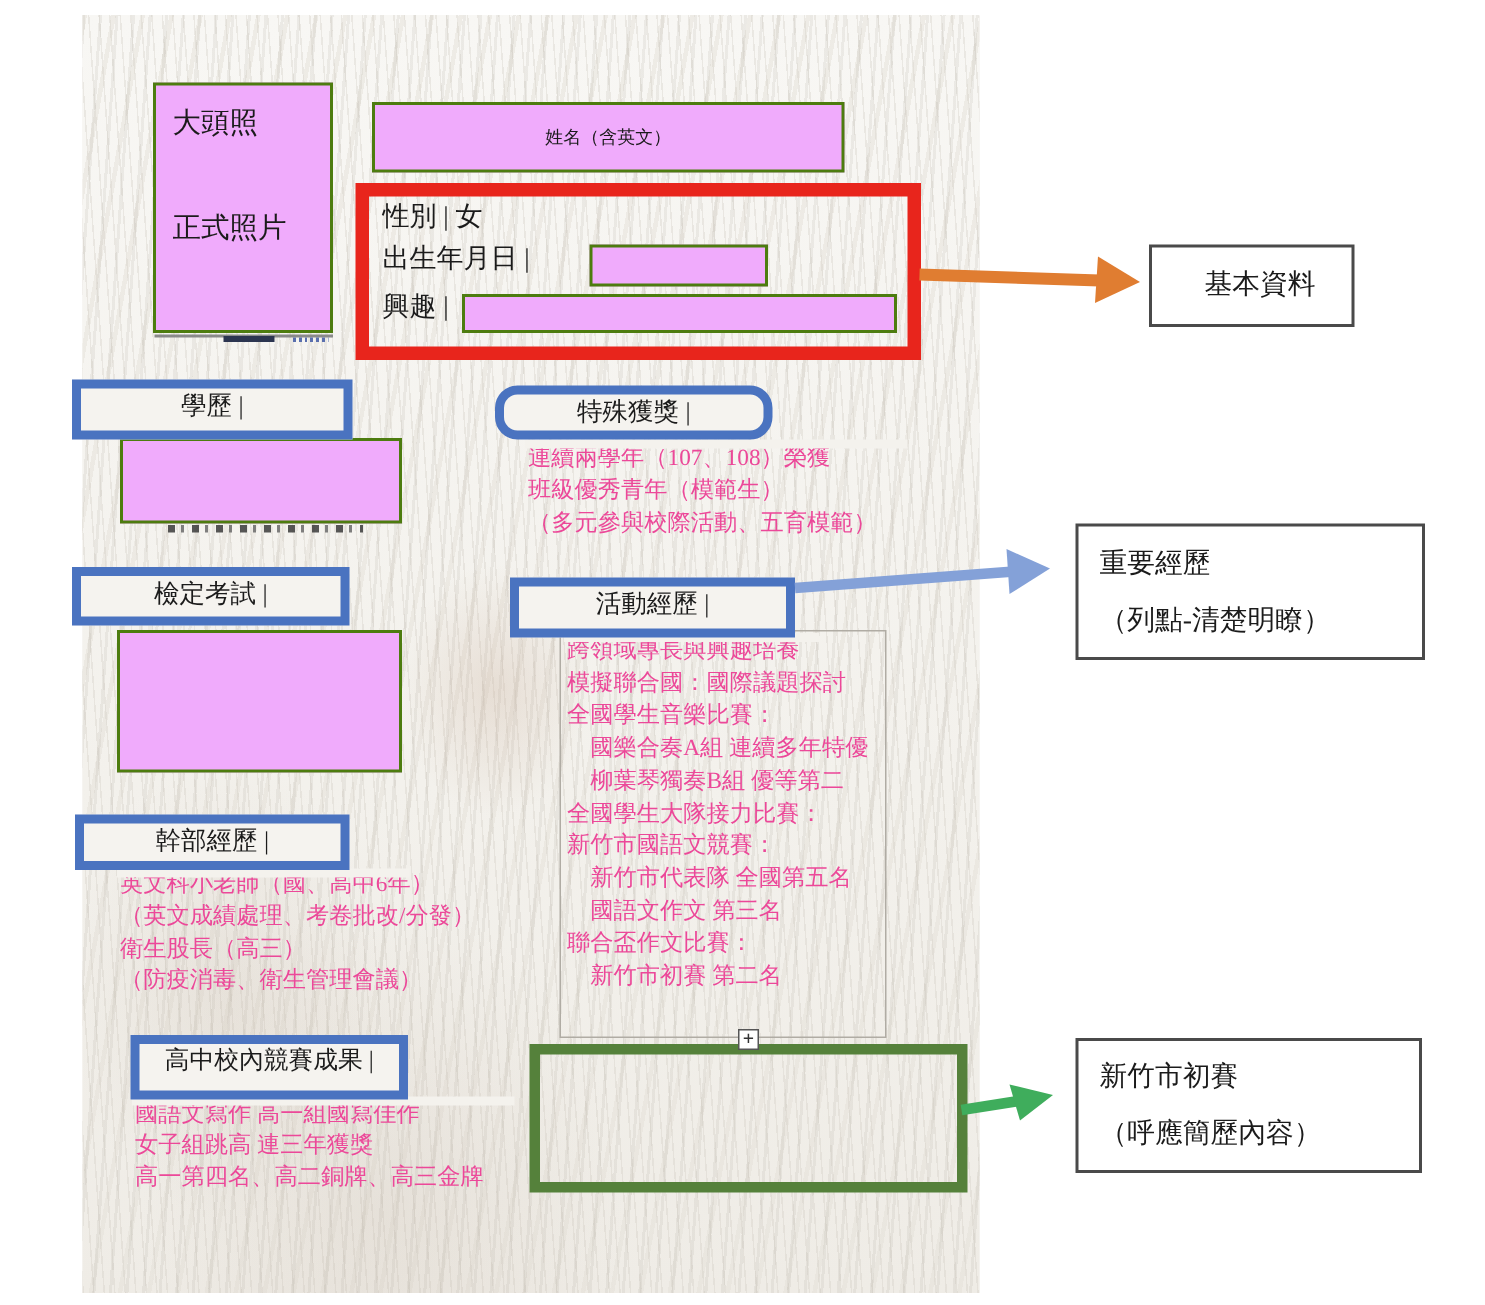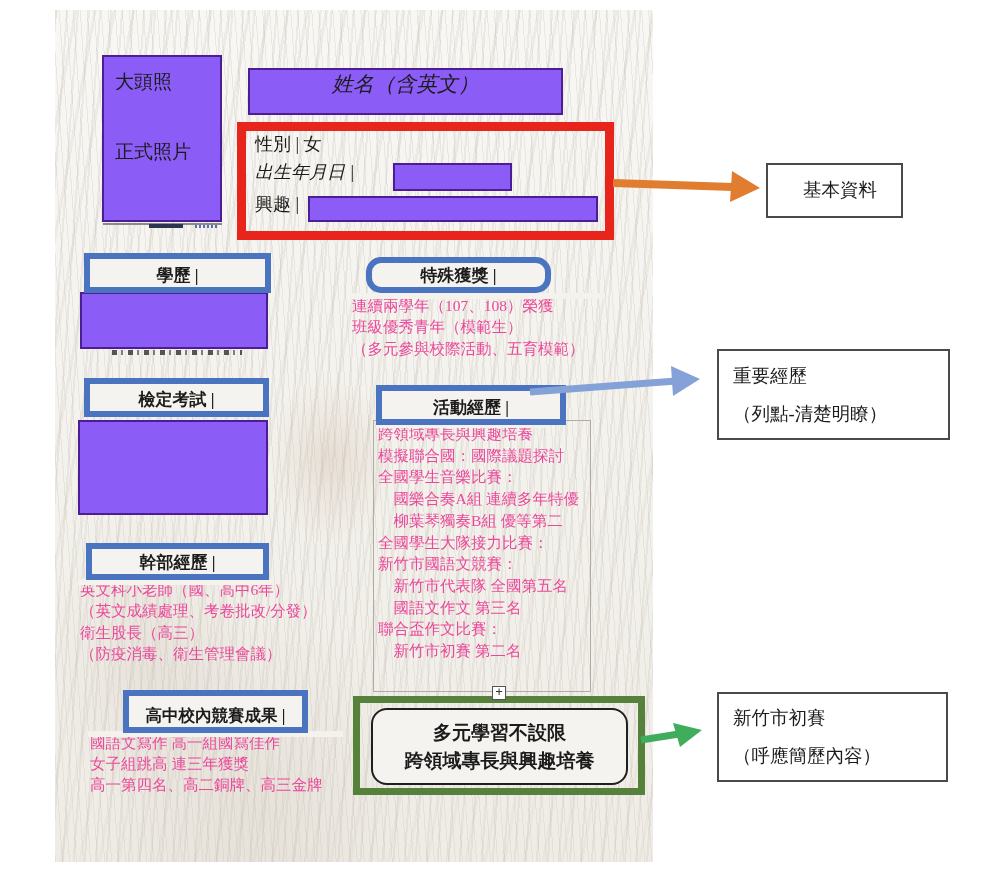--- a/index.html
+++ b/index.html
@@ -23,29 +23,28 @@
       radial-gradient(150px 220px at 95px 650px, rgba(195,180,165,0.22), rgba(195,180,165,0) 70%),
       radial-gradient(230px 300px at 200px 800px, rgba(190,175,160,0.20), rgba(190,175,160,0) 70%),
       repeating-linear-gradient(94deg, rgba(185,180,170,0.20) 0 2px, rgba(255,255,255,0) 2px 11px),
       repeating-linear-gradient(86deg, rgba(208,203,194,0.35) 0 1px, rgba(255,255,255,0) 1px 7px),
       repeating-linear-gradient(100deg, rgba(228,224,216,0.50) 0 3px, rgba(255,255,255,0) 3px 19px),
       linear-gradient(180deg,#f8f7f4 0%,#f3f1ec 60%,#efece6 100%);
   }
   .abs{position:absolute;}
   .nowrap{white-space:nowrap;}
   
-  .white-box{background:#8b5cf6;border:2px solid #4c1d95;box-sizing:border-box;}
+  .white-box{background:#f0abfc;border:2px solid #4d7c0f;box-sizing:border-box;}
   .sec-header{
     background:#f5f3ef;
     border:6px solid #4a73c0;
     box-sizing:border-box;
-    display:flex;align-items:flex-end;justify-content:center;
-    font-weight:bold;font-size:17px;
+    display:flex;align-items:flex-start;justify-content:center;
+    font-weight:normal;font-size:17px;
     z-index:5;
-    margin-left:36px;
   }
   .content{font-size:15.5px;line-height:21.4px;color:#ec4899;}
   .topcover{background:#f4f2ed;z-index:4;}
   .red-frame{border:9px solid #e8251c;box-sizing:border-box;z-index:3;}
   .green-frame{border:7px solid #55813b;box-sizing:border-box;z-index:3;}
   .rounded-inner{
     background:#f5f3ef;
     border:2.5px solid #1f1f1f;border-radius:16px;box-sizing:border-box;
     display:flex;flex-direction:column;align-items:center;justify-content:center;
     font-weight:bold;font-size:19px;line-height:28px;
@@ -80,27 +79,27 @@
     <div class="abs nowrap" style="left:11px;top:12px;font-size:19px;">大頭照</div>
     <div class="abs nowrap" style="left:11px;top:82px;font-size:19px;">正式照片</div>
   </div>
 
   <div class="abs" style="left:103px;top:223px;width:119px;height:6px;z-index:3;">
     <div class="abs sliver-line" style="left:0;top:0;width:100%;height:1.5px;"></div>
     <div class="abs sliver-dark" style="left:46px;top:1px;width:34px;height:4px;"></div>
     <div class="abs sliver-marks" style="left:92px;top:1.5px;width:24px;height:3px;"></div>
   </div>
 
-  <div class="abs white-box" style="left:248px;top:68px;width:315px;height:47px;display:flex;justify-content:center;font-size:21px;z-index:3;font-style:italic;">
+  <div class="abs white-box" style="left:248px;top:68px;width:315px;height:47px;display:flex;align-items:center;justify-content:center;font-size:12px;z-index:3;">
     <span class="nowrap">姓名（含英文）</span>
   </div>
 
   <div class="abs red-frame" style="left:237px;top:122px;width:377px;height:118px;"></div>
   <div class="abs nowrap" style="left:255px;top:132px;font-size:18px;z-index:4;">性別 | 女</div>
-  <div class="abs nowrap" style="left:255px;top:160px;font-size:18px;z-index:4;font-style:italic;">出生年月日 |</div>
+  <div class="abs nowrap" style="left:255px;top:160px;font-size:18px;z-index:4;">出生年月日 |</div>
   <div class="abs white-box" style="left:393px;top:163px;width:119px;height:28px;z-index:4;"></div>
   <div class="abs nowrap" style="left:255px;top:192px;font-size:18px;z-index:4;">興趣 |</div>
   <div class="abs white-box" style="left:308px;top:196px;width:290px;height:26px;z-index:4;"></div>
 
   <div class="abs sec-header" style="left:48px;top:253px;width:187px;height:40px;">
     <span>學歷 |</span>
   </div>
   <div class="abs white-box" style="left:80px;top:292px;width:188px;height:57px;z-index:3;"></div>
   <div class="abs sliver-text" style="left:112px;top:350px;width:130px;height:4.5px;z-index:3;opacity:.85;"></div>
 
@@ -154,24 +153,20 @@
     <span>高中校內競賽成果 |</span>
   </div>
   <div class="abs content nowrap" style="left:90px;top:732px;line-height:21px;z-index:2;">
     <div>國語文寫作 高一組國寫佳作</div>
     <div>女子組跳高 連三年獲獎</div>
     <div>高一第四名、高二銅牌、高三金牌</div>
   </div>
   <div class="abs topcover" style="left:88px;top:731px;width:255px;height:6px;"></div>
 
   <div class="abs green-frame" style="left:353px;top:696px;width:292px;height:99px;"></div>
-  <div class="abs rounded-inner" style="left:371px;top:708px;width:257px;height:77px;z-index:4;">
-    <span class="nowrap">多元學習不設限</span>
-    <span class="nowrap">跨領域專長與興趣培養</span>
-  </div>
 
   <div class="abs callout center" style="left:766px;top:163px;width:137px;height:55px;padding-left:11px;">
     <span class="nowrap">基本資料</span>
   </div>
   <div class="abs callout" style="left:717px;top:349px;width:233px;height:91px;">
     <span class="nowrap">重要經歷</span>
     <span class="nowrap">（列點-清楚明瞭）</span>
   </div>
   <div class="abs callout" style="left:717px;top:692px;width:231px;height:90px;">
     <span class="nowrap">新竹市初賽</span>

